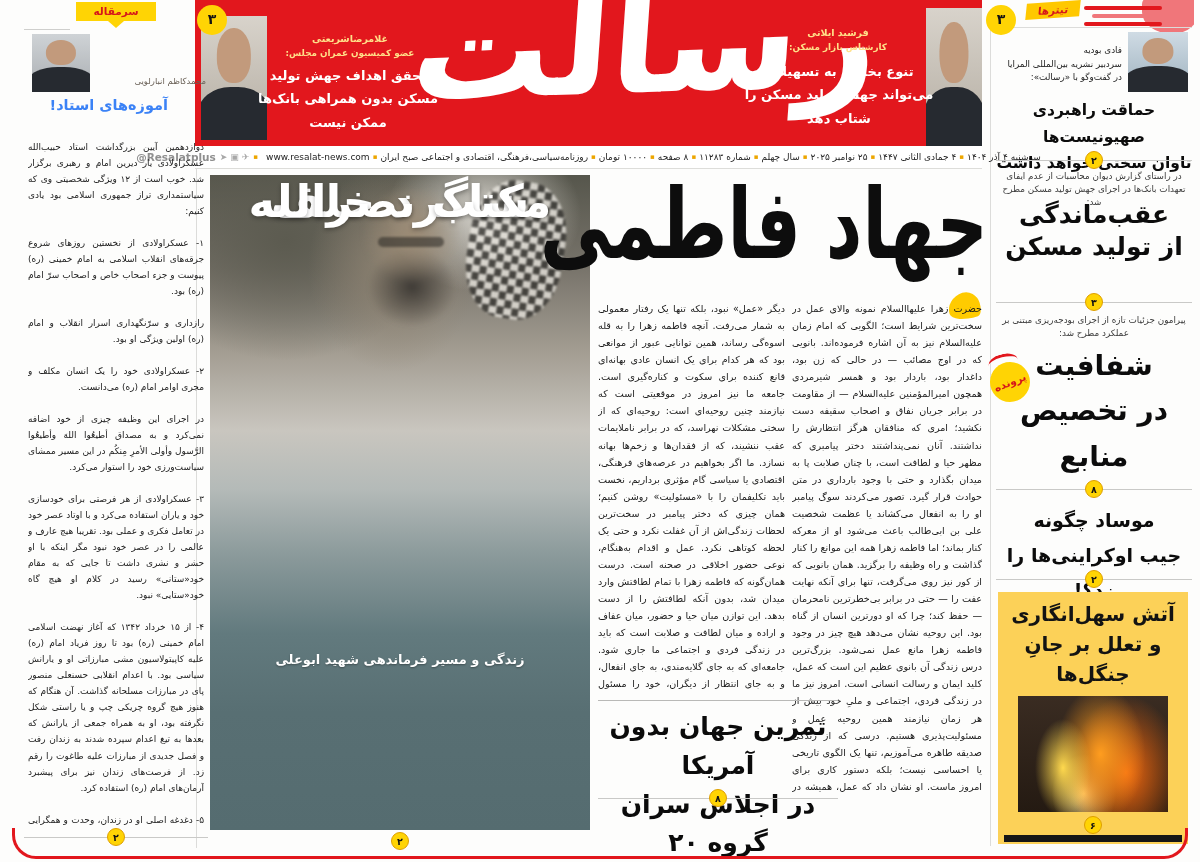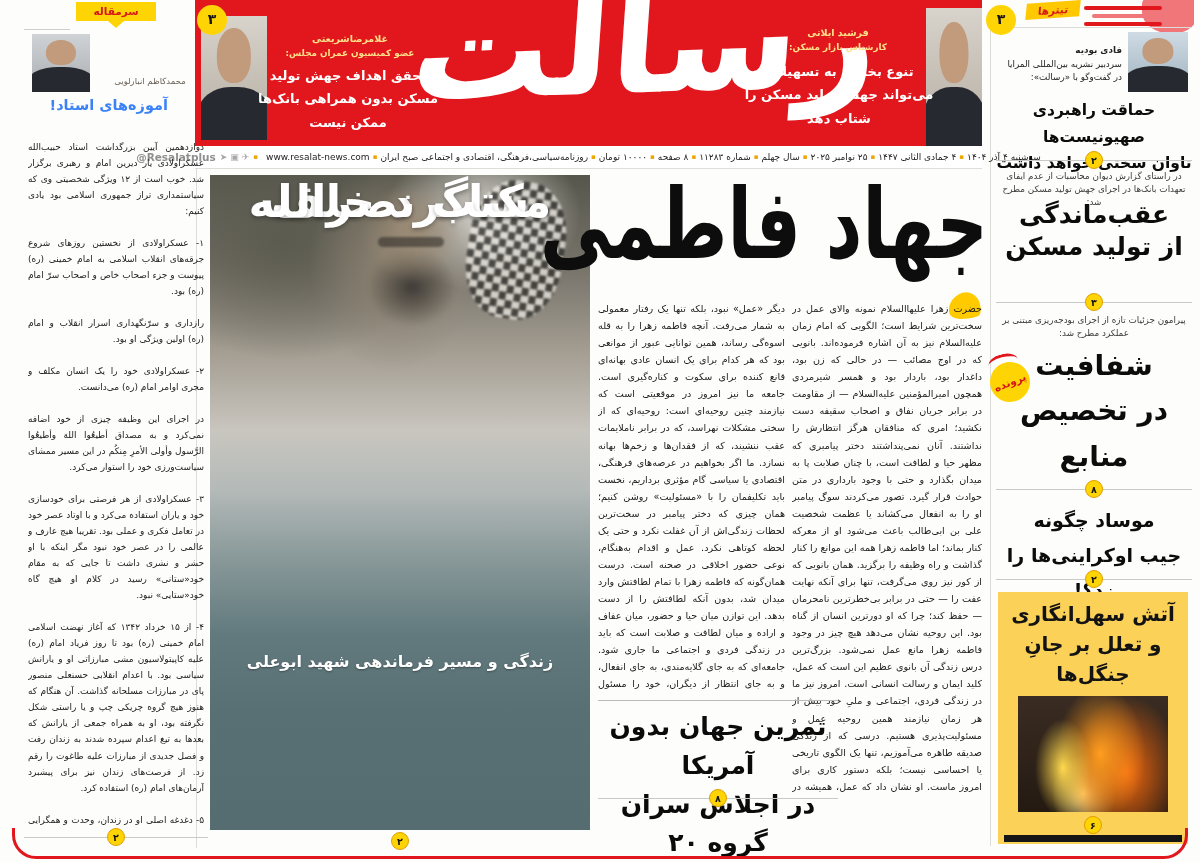--- a/index.html
+++ b/index.html
@@ -38,40 +38,40 @@
   .icon-g::before{content:"✈";} .icon-g2::before{content:"▣";margin:0 2px;} .icon-g3::before{content:"➤";}
   .handle{color:#8f8f8f;font-weight:bold;font-size:10.5px;direction:ltr;}
   
   #editorial{position:absolute;left:24px;top:2px;width:184px;height:856px;}
   .ed-tag{position:absolute;left:52px;top:0;width:80px;height:19px;background:#ffd404;color:#d6161b;
        font-weight:bold;font-size:10.5px;text-align:center;line-height:19px;}
   .ed-tag::after{content:"";position:absolute;left:50%;bottom:-7px;margin-left:-8px;border:8px solid transparent;
        border-top:7px solid #ffd404;border-bottom:none;}
   .ed-topline{position:absolute;left:0;top:27px;width:46px;border-top:1px solid #cfcfcd;}
   .ed-photo{left:8px;top:32px;width:58px;height:58px;}
-  .ed-author{position:absolute;left:70px;top:74px;width:112px;font-size:8.5px;color:#6a6157;text-align:center;}
+  .ed-author{position:absolute;left:70px;top:74px;width:112px;font-size:8.5px;color:#6a6157;text-align:right;}
   .ed-title{position:absolute;left:4px;top:95px;width:140px;font-size:14.5px;font-weight:bold;color:#3b82f6;text-align:right;}
   .ed-body{position:absolute;left:4px;top:121px;width:176px;height:702px;overflow:hidden;font-size:9px;
        line-height:1.78;text-align:justify;color:#1b1b1b;}
   .ed-body p{margin:16px 0 2px 0;}
   
   #feature{position:absolute;left:210px;top:175px;width:380px;height:655px;overflow:hidden;background:
      radial-gradient(150px 120px at 72% 6%, #d9d6cf 0%, rgba(217,214,207,0) 65%),
      radial-gradient(120px 150px at 48% 14%, #8d8271 0%, rgba(141,130,113,0) 70%),
      radial-gradient(200px 160px at 20% 10%, #5c5b50 0%, rgba(92,91,80,0) 75%),
      linear-gradient(180deg,#56564c 0%,#77736a 14%,#a39d92 27%,#c9c6bf 39%,#b4bab8 48%,#8b9a9b 58%,#627a7e 70%,#586f73 82%,#556c70 100%);}
   .f-keff{position:absolute;right:26px;top:6px;width:96px;height:138px;border-radius:42%;opacity:.75;
      background:repeating-conic-gradient(#ece9e2 0 25%,#2f2e2b 0 50%);background-size:15px 15px;
      transform:rotate(9deg);filter:blur(1px);}
   .f-head{position:absolute;left:146px;top:14px;width:112px;height:158px;filter:blur(2px);background:
      radial-gradient(60% 42% at 50% 28%, #9b8a74 0%, rgba(155,138,116,0) 75%),
      radial-gradient(55% 35% at 50% 62%, #3f3b36 0%, rgba(63,59,54,0) 72%);}
   .f-glasses{position:absolute;left:168px;top:62px;width:66px;height:10px;background:rgba(40,38,35,.55);
      border-radius:5px;filter:blur(1px);}
-  .f-kicker{position:absolute;left:0;top:477px;width:100%;text-align:center;color:#fff;font-size:16px;
+  .f-kicker{position:absolute;left:0;top:477px;width:100%;text-align:center;color:#fff;font-size:13px;
      font-weight:bold;text-shadow:0 1px 2px rgba(0,0,0,.35);}
   .f-line{position:absolute;left:0;width:100%;text-align:center;color:#fff;font-size:45px;font-weight:bold;
      text-shadow:0 2px 4px rgba(0,0,0,.3);}
   .f-sep{left:210px;top:832px;width:380px;}
   
   #lead-title{position:absolute;left:598px;top:184px;width:386px;text-align:center;font-size:70px;
      font-weight:bold;color:#0d0d0d;line-height:1;transform:scale(1.02,1.4);transform-origin:50% 30%;white-space:nowrap;}
   #lead-orn{position:absolute;left:948px;top:293px;width:32px;height:27px;background:#ffcb00;
      border-radius:58% 42% 18% 82% / 60% 55% 45% 40%;transform:rotate(-18deg);}
   .lead-col{position:absolute;top:300px;overflow:hidden;font-size:9.6px;line-height:1.78;text-align:justify;color:#191919;}
@@ -89,21 +89,21 @@
   .jam .blob{position:absolute;right:-6px;top:2px;width:58px;height:36px;background:#f0767a;
      border-radius:10% 0 55% 60%/20% 0 80% 70%;}
   .jam .bar{position:absolute;background:#e2171d;height:4px;border-radius:2px;}
   .jam .b1{left:2px;top:10px;width:78px;} .jam .b2{left:10px;top:18px;width:70px;background:#f0767a;}
   .jam .b3{left:2px;top:26px;width:78px;}
   .t-tag{position:absolute;left:30px;top:2px;background:#ffc800;color:#d6161b;font-weight:bold;font-size:10.5px;
      padding:2px 12px;transform:rotate(-4deg) skewX(-10deg);z-index:3;}
   .rc-topline{position:absolute;left:0;top:27px;width:196px;border-top:1px solid #dcdcda;}
   .rc1-photo{left:132px;top:32px;width:60px;height:60px;}
   .rc1-cap{top:44px;width:126px;text-align:right;font-size:8.8px;line-height:1.55;color:#222;}
-  .rc1-cap .nm{font-weight:bold;margin-top:28px;}
+  .rc1-cap .nm{font-weight:normal;margin-top:28px;}
   .rc-title{text-align:center;font-weight:bold;color:#0c0c0c;}
   .rc1-title{top:97px;font-size:15.5px;line-height:1.72;}
   .rc-kick{text-align:center;font-size:8.8px;line-height:1.5;color:#3a3a3a;}
   .rc2-kick{top:170px;} .rc2-title{top:199px;font-size:25px;line-height:1.26;}
   .rc3-kick{top:314px;} .rc3-title{top:343px;font-size:28px;line-height:1.62;}
   .rc4-title{top:503px;font-size:19px;line-height:1.85;}
   .rc3-badge{position:absolute;left:-6px;top:362px;width:40px;height:40px;border-radius:50%;background:#ffd404;
      color:#d6161b;font-size:10.5px;font-weight:bold;text-align:center;line-height:40px;transform:rotate(-22deg);z-index:2;}
   .rc3-badge::before{content:"";position:absolute;top:-9px;left:6px;width:30px;height:14px;
      border-top:3.5px solid #e2171d;border-radius:50%;transform:rotate(8deg);}

